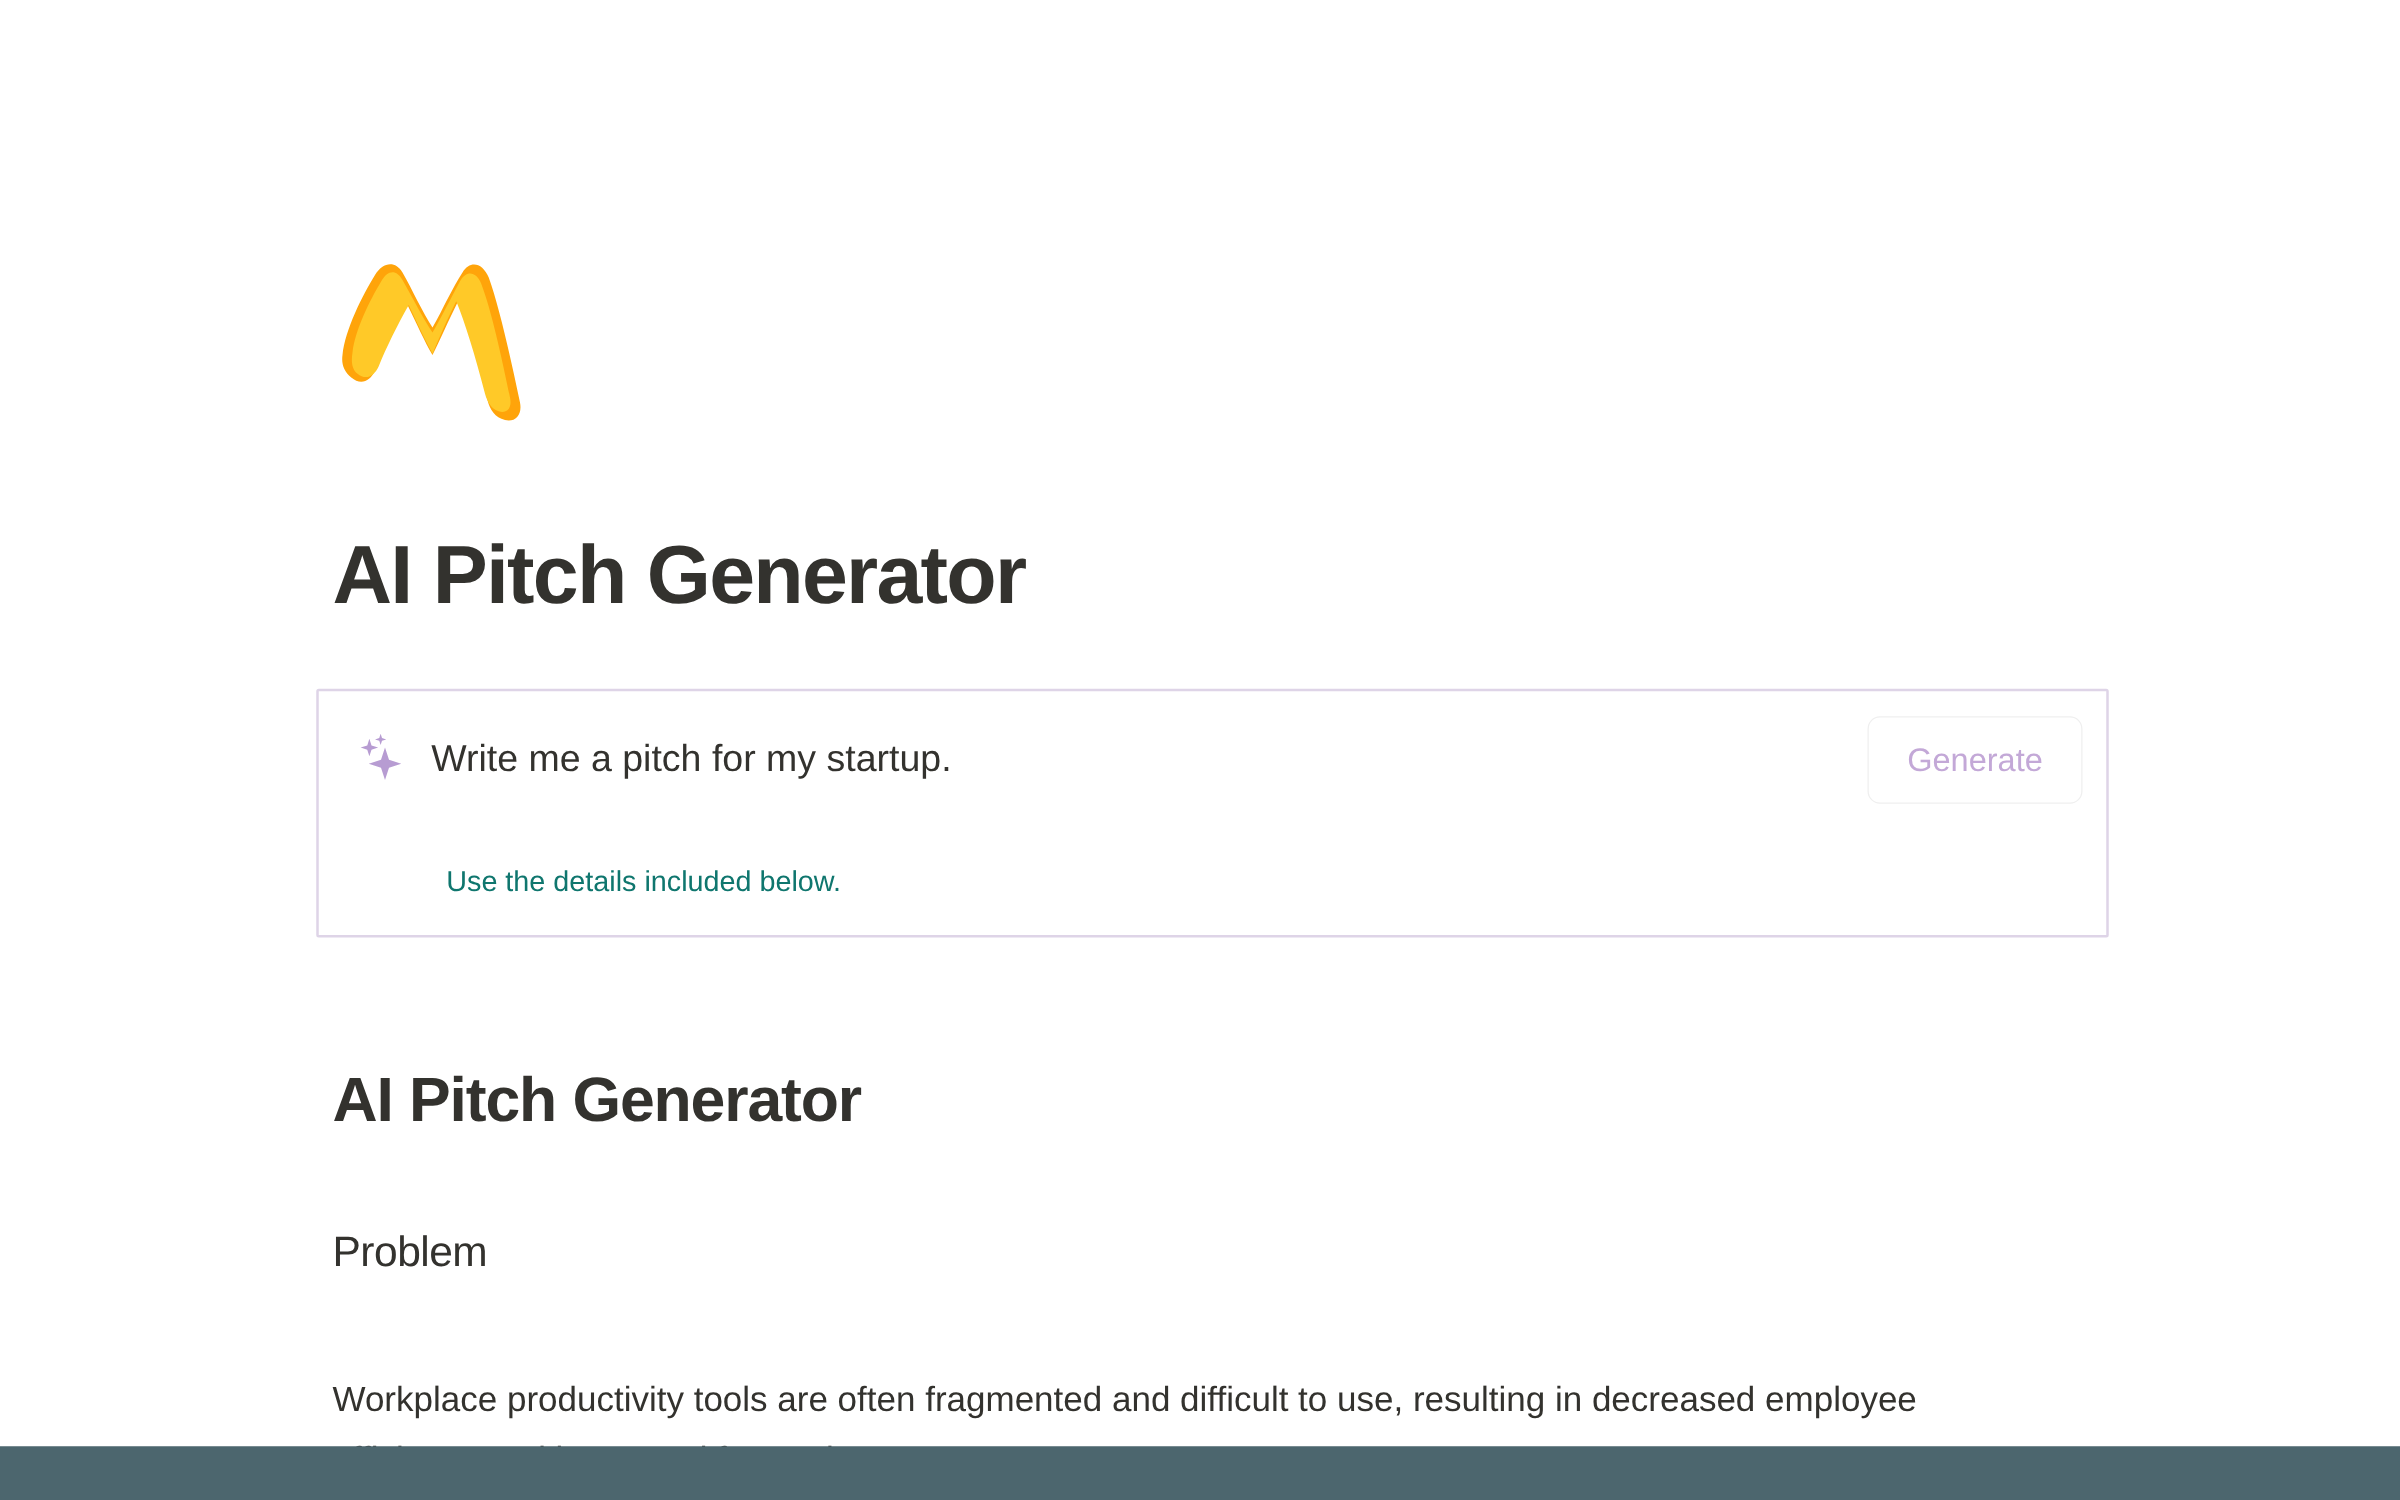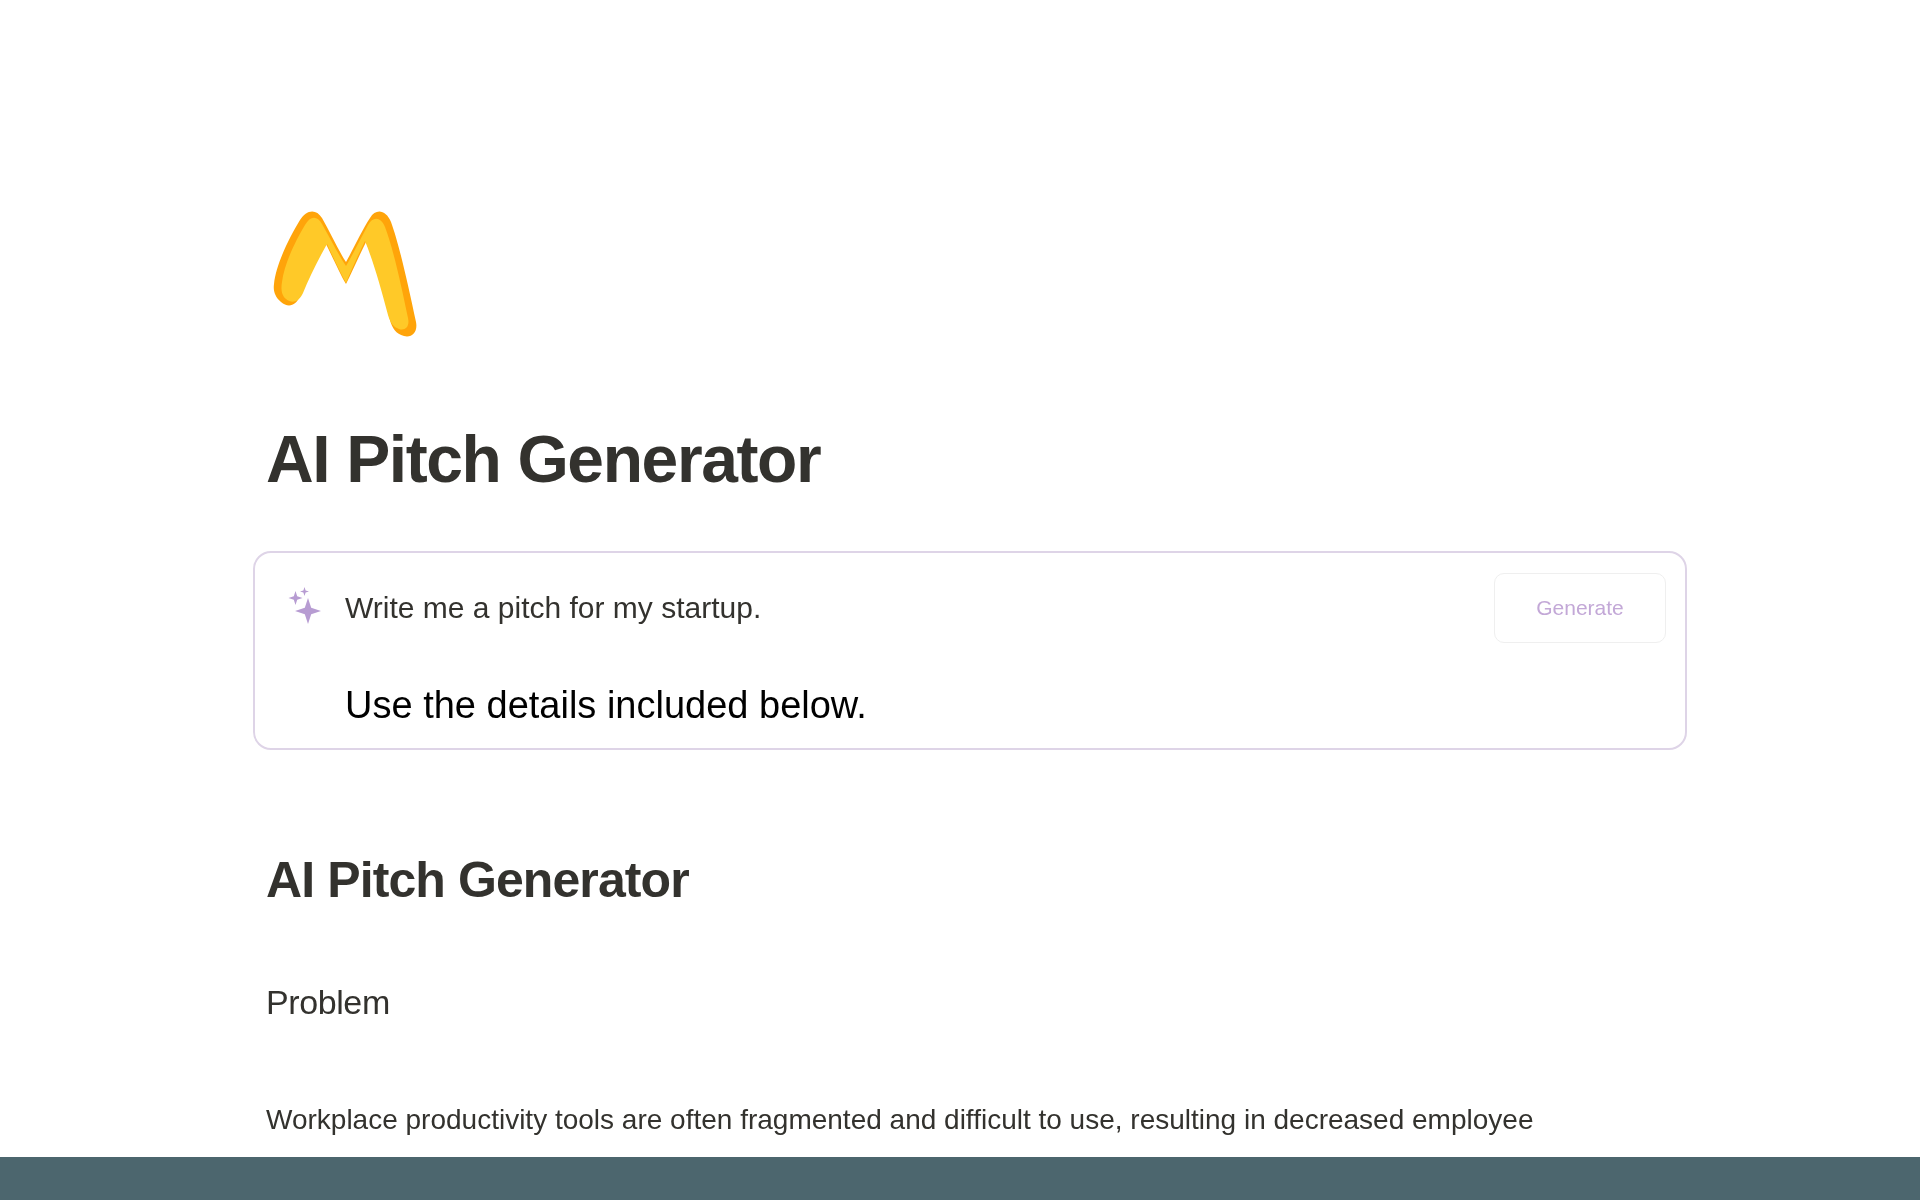--- a/index.html
+++ b/index.html
@@ -51,21 +51,21 @@
 
   
   .prompt-box {
     position: absolute;
     left: 253px;
     top: 551px;
     width: 1434px;
     height: 199px;
     box-sizing: border-box;
     border: 2px solid #DED4E7;
-    border-radius: 18px;
+    border-radius: 2px;
     background: #ffffff;
   }
   .prompt-row {
     position: absolute;
     left: 0;
     top: 0;
     width: 100%;
     height: 100%;
   }
   .sparkle-icon {
@@ -81,40 +81,40 @@
     position: absolute;
     left: 90px;
     top: 35px;
     font-size: 30px;
     color: #33322E;
     line-height: 40px;
     white-space: nowrap;
   }
   .prompt-line-2 {
     position: absolute;
-    left: 90px;
+    left: 102px;
     top: 132px;
-    font-size: 38px;
-    color: #000000;
+    font-size: 23px;
+    color: #0f766e;
     line-height: 40px;
     white-space: nowrap;
   }
 
   .generate-button {
     position: absolute;
     left: 1239px;
     top: 20px;
     width: 172px;
     height: 70px;
     box-sizing: border-box;
     border: 1.5px solid #EFEFEF;
     border-radius: 10px;
     background: #ffffff;
     color: #C3A8D7;
-    font-size: 21px;
+    font-size: 26px;
     font-family: "Liberation Sans", sans-serif;
     display: flex;
     align-items: center;
     justify-content: center;
     cursor: pointer;
     padding: 0;
   }
 
   
   .doc-title {

